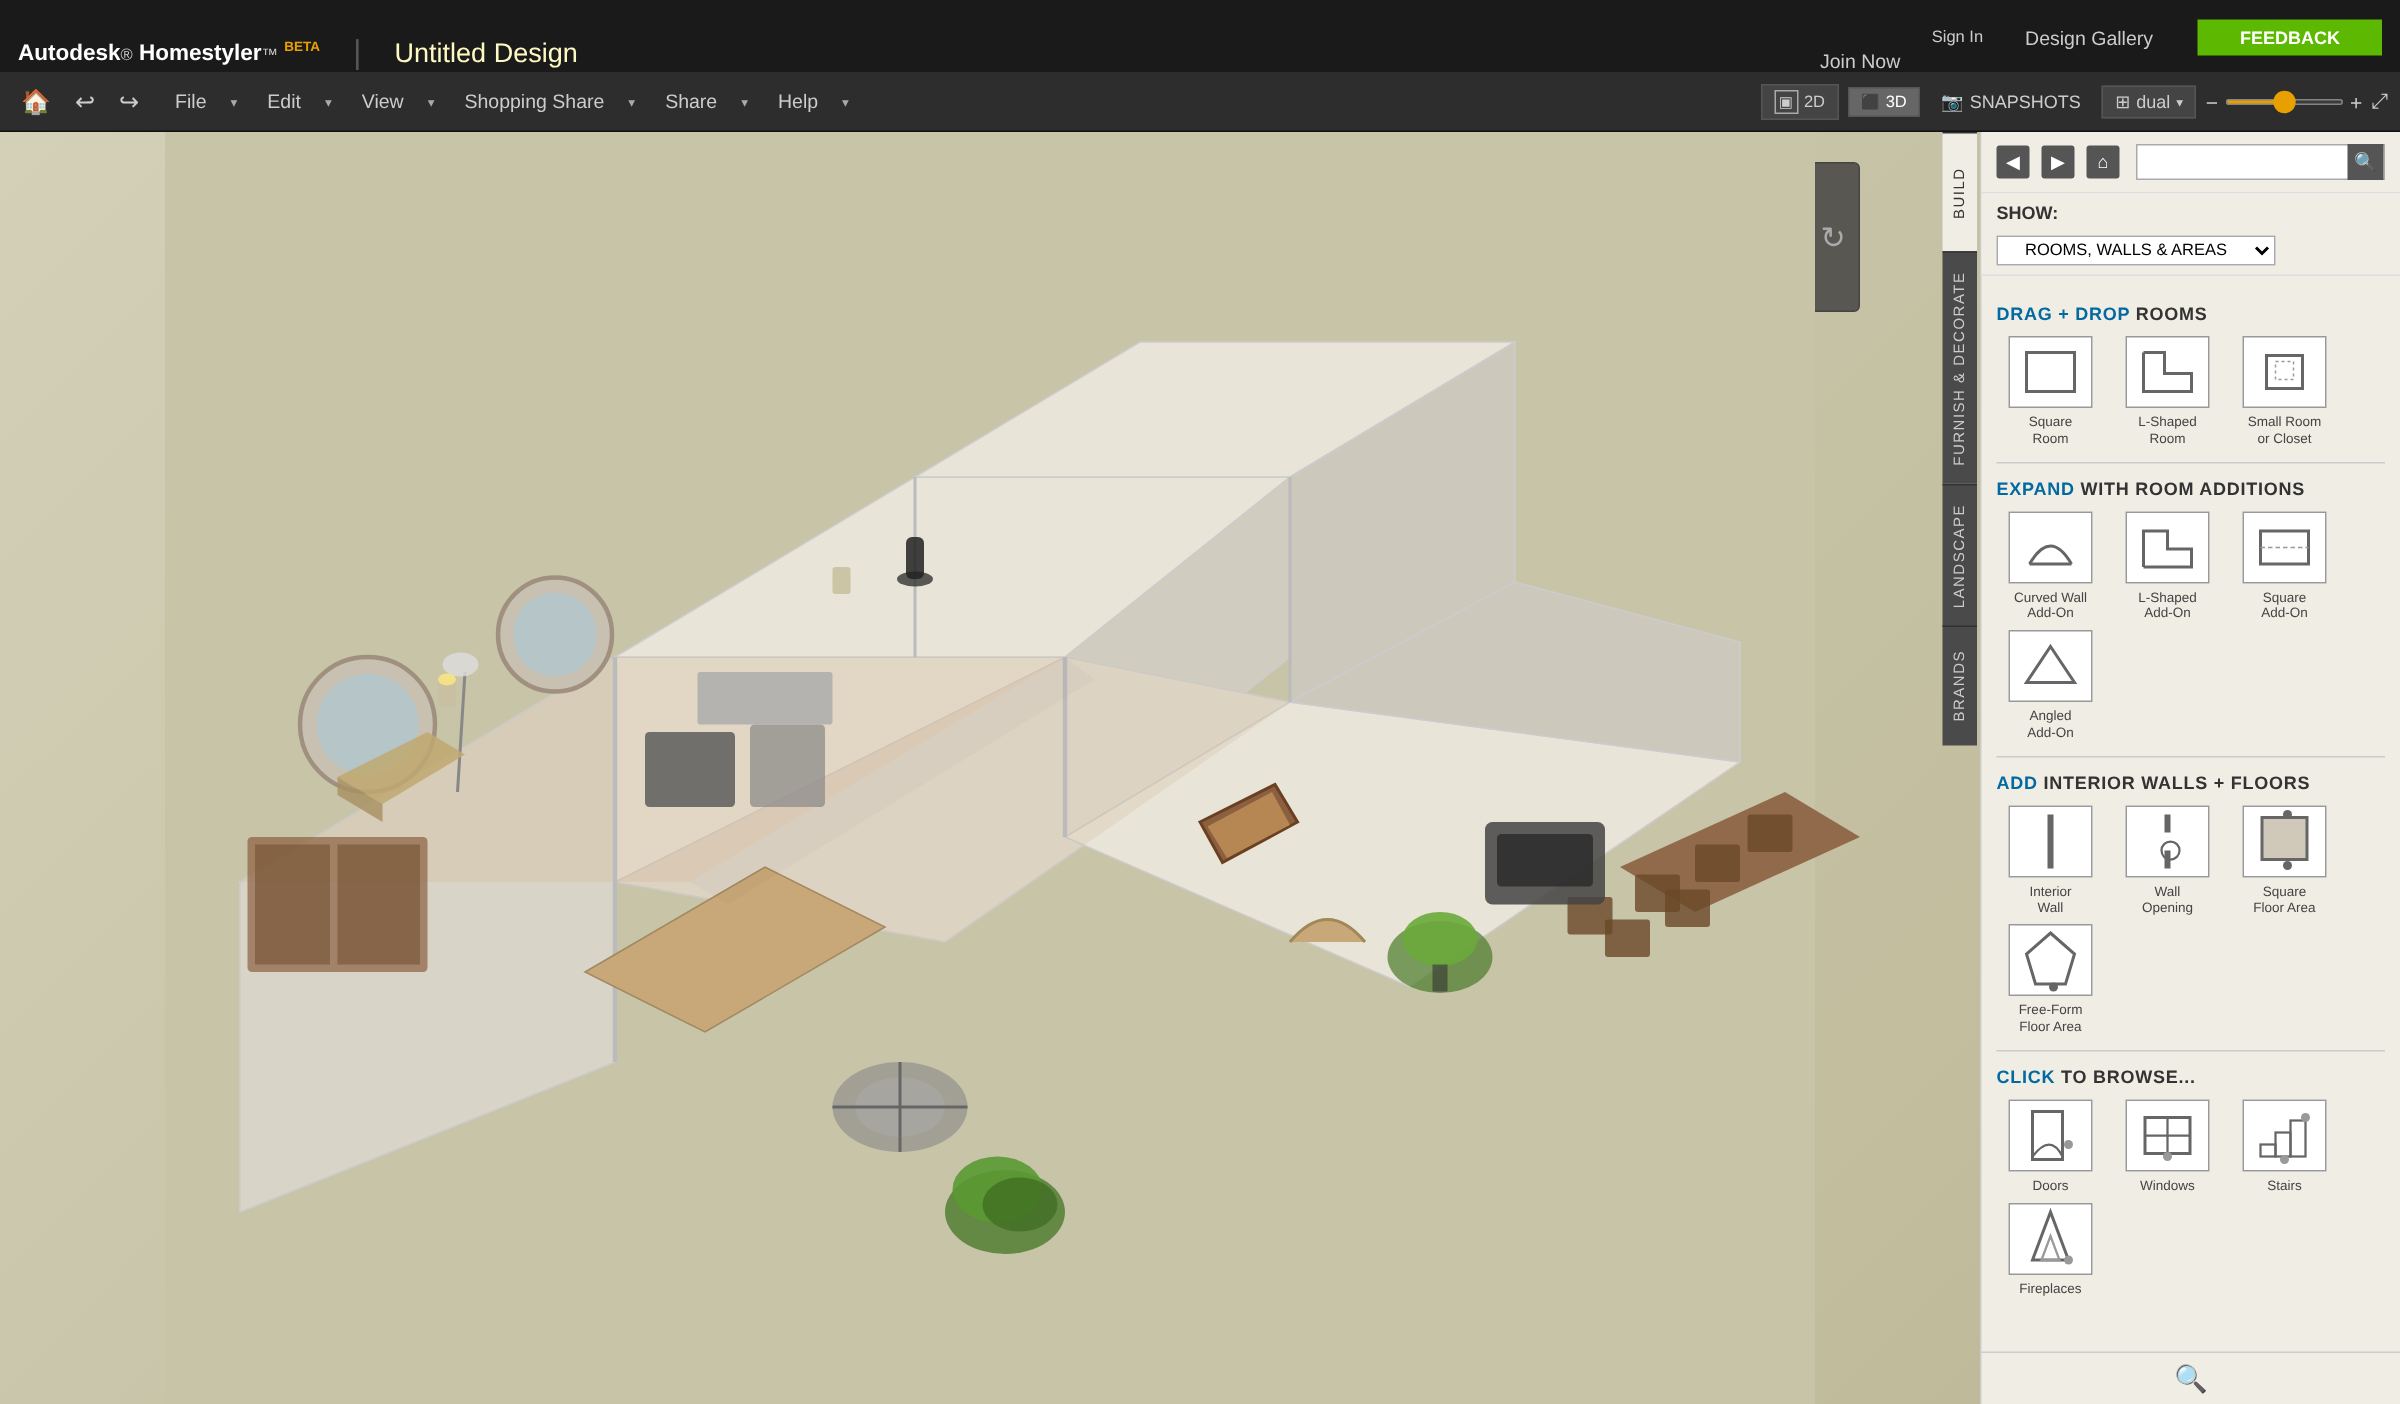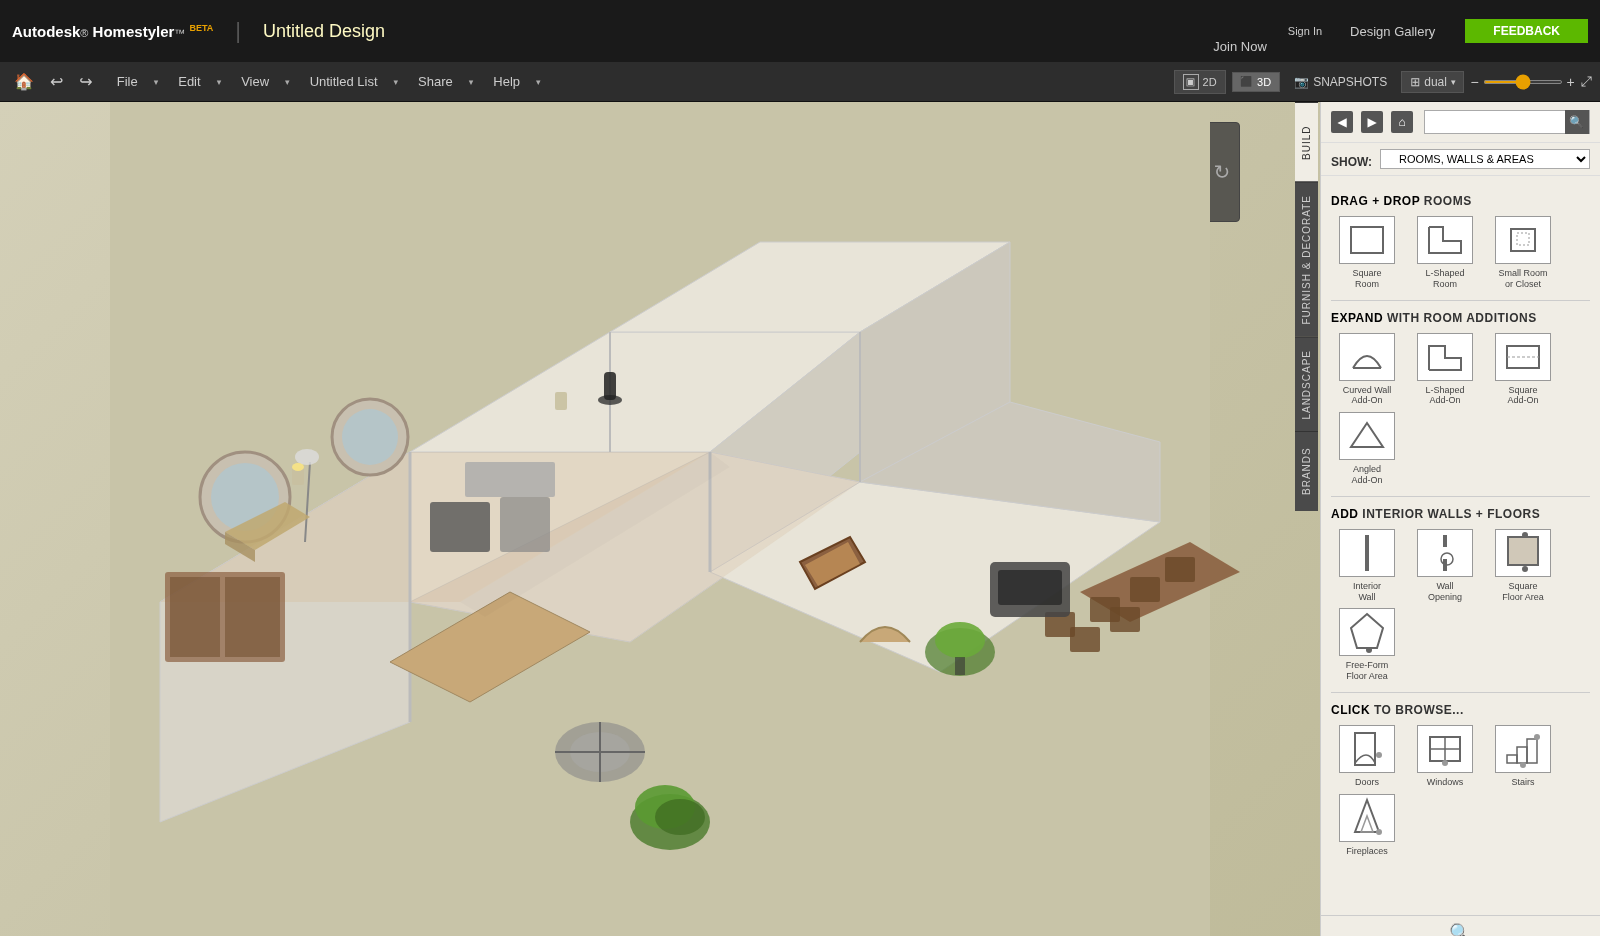--- a/index.html
+++ b/index.html
@@ -1,21 +1,21 @@
 <!DOCTYPE html>
 <html><head>
   <meta charset="utf-8">
   <style>
     * { margin: 0; padding: 0; box-sizing: border-box; }
     body { width: 1600px; height: 936px; overflow: hidden; font-family: Arial, sans-serif; background: #c8c4a8; }
 
     
     #title-bar {
-      width: 100%; height: 62px; background: #1a1a1a;
-      display: flex; align-items: center; justify-content: space-between;
+      width: 100%; height: 48px; background: #1a1a1a;
+      display: flex; align-items: flex-end; justify-content: space-between;
       padding: 0 12px;
     }
     #title-bar-left { display: flex; align-items: center; gap: 12px; }
     #title-separator { color: #555; font-size: 24px; margin: 0 8px; }
     #title-bar-right { display: flex; align-items: center; gap: 16px; }
     #title-bar-right a { color: #ccc; font-size: 13px; text-decoration: none; cursor: pointer; }
 
     
     #toolbar {
       width: 100%; height: 40px; background: #2d2d2d;
@@ -141,37 +141,37 @@
       border: none; outline: none; padding: 0 6px; font-size: 12px;
       width: 140px; background: transparent;
     }
     #sidebar-search-btn {
       background: #555; border: none; color: #fff; height: 24px; width: 24px;
       cursor: pointer; font-size: 12px; display: flex; align-items: center; justify-content: center;
     }
 
     
     #show-row {
-      display: flex; align-items: flex-end; gap: 8px; padding: 6px 10px;
-      border-bottom: 1px solid #ddd; background: #f0ede5;
+      display: flex; align-items: flex-start; gap: 8px; padding: 6px 10px;
+      border-bottom: 1px solid #ddd; background: #f0ede5; flex-direction: column;
     }
     #show-label { font-size: 12px; font-weight: bold; color: #333; }
     #show-select {
       flex: 1; font-size: 11px; padding: 2px 14px; border: 1px solid #aaa;
       background: #fff; cursor: pointer;
     }
 
     
     #sidebar-content { flex: 1; overflow-y: auto; padding: 8px 10px; }
 
     .section-title {
       font-size: 12px; font-weight: bold; margin: 10px 0 8px 0;
       text-transform: uppercase; letter-spacing: 0.5px;
     }
-    .section-title .highlight { color: #000000; }
+    .section-title .highlight { color: #0369a1; }
     .section-title .normal { color: #333; }
 
     .items-grid {
       display: flex; flex-wrap: wrap; gap: 6px; margin-bottom: 10px;
     }
     .room-item {
       display: flex; flex-direction: column; align-items: center;
       width: 72px; cursor: pointer;
     }
     .room-icon {
@@ -228,21 +228,21 @@
     </div>
     <div class="menu-item">
       <span>Edit</span>
       <span class="menu-arrow">▾</span>
     </div>
     <div class="menu-item">
       <span>View</span>
       <span class="menu-arrow">▾</span>
     </div>
     <div class="menu-item">
-      <span>Untitled List</span>
+      <span>Shopping Share</span>
       <span class="menu-arrow">▾</span>
     </div>
     <div class="menu-item">
       <span>Share</span>
       <span class="menu-arrow">▾</span>
     </div>
     <div class="menu-item">
       <span>Help</span>
       <span class="menu-arrow">▾</span>
     </div>

